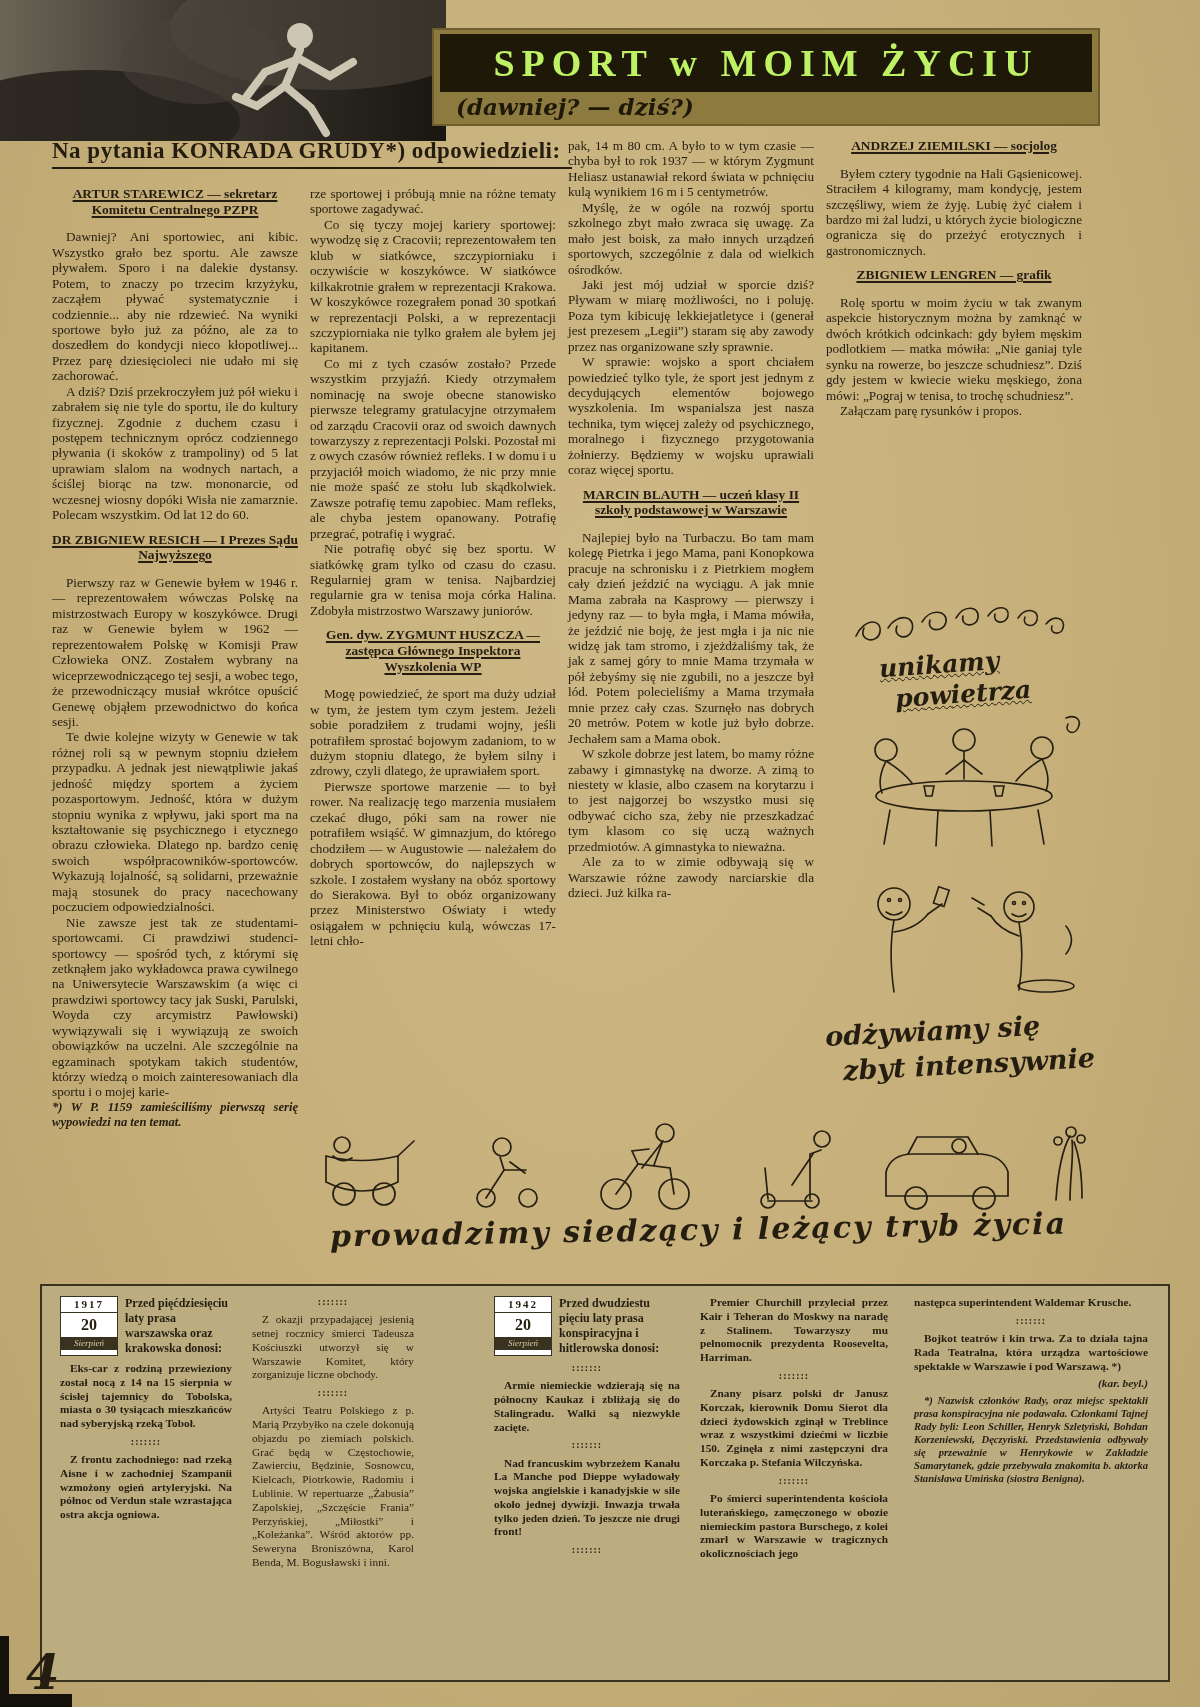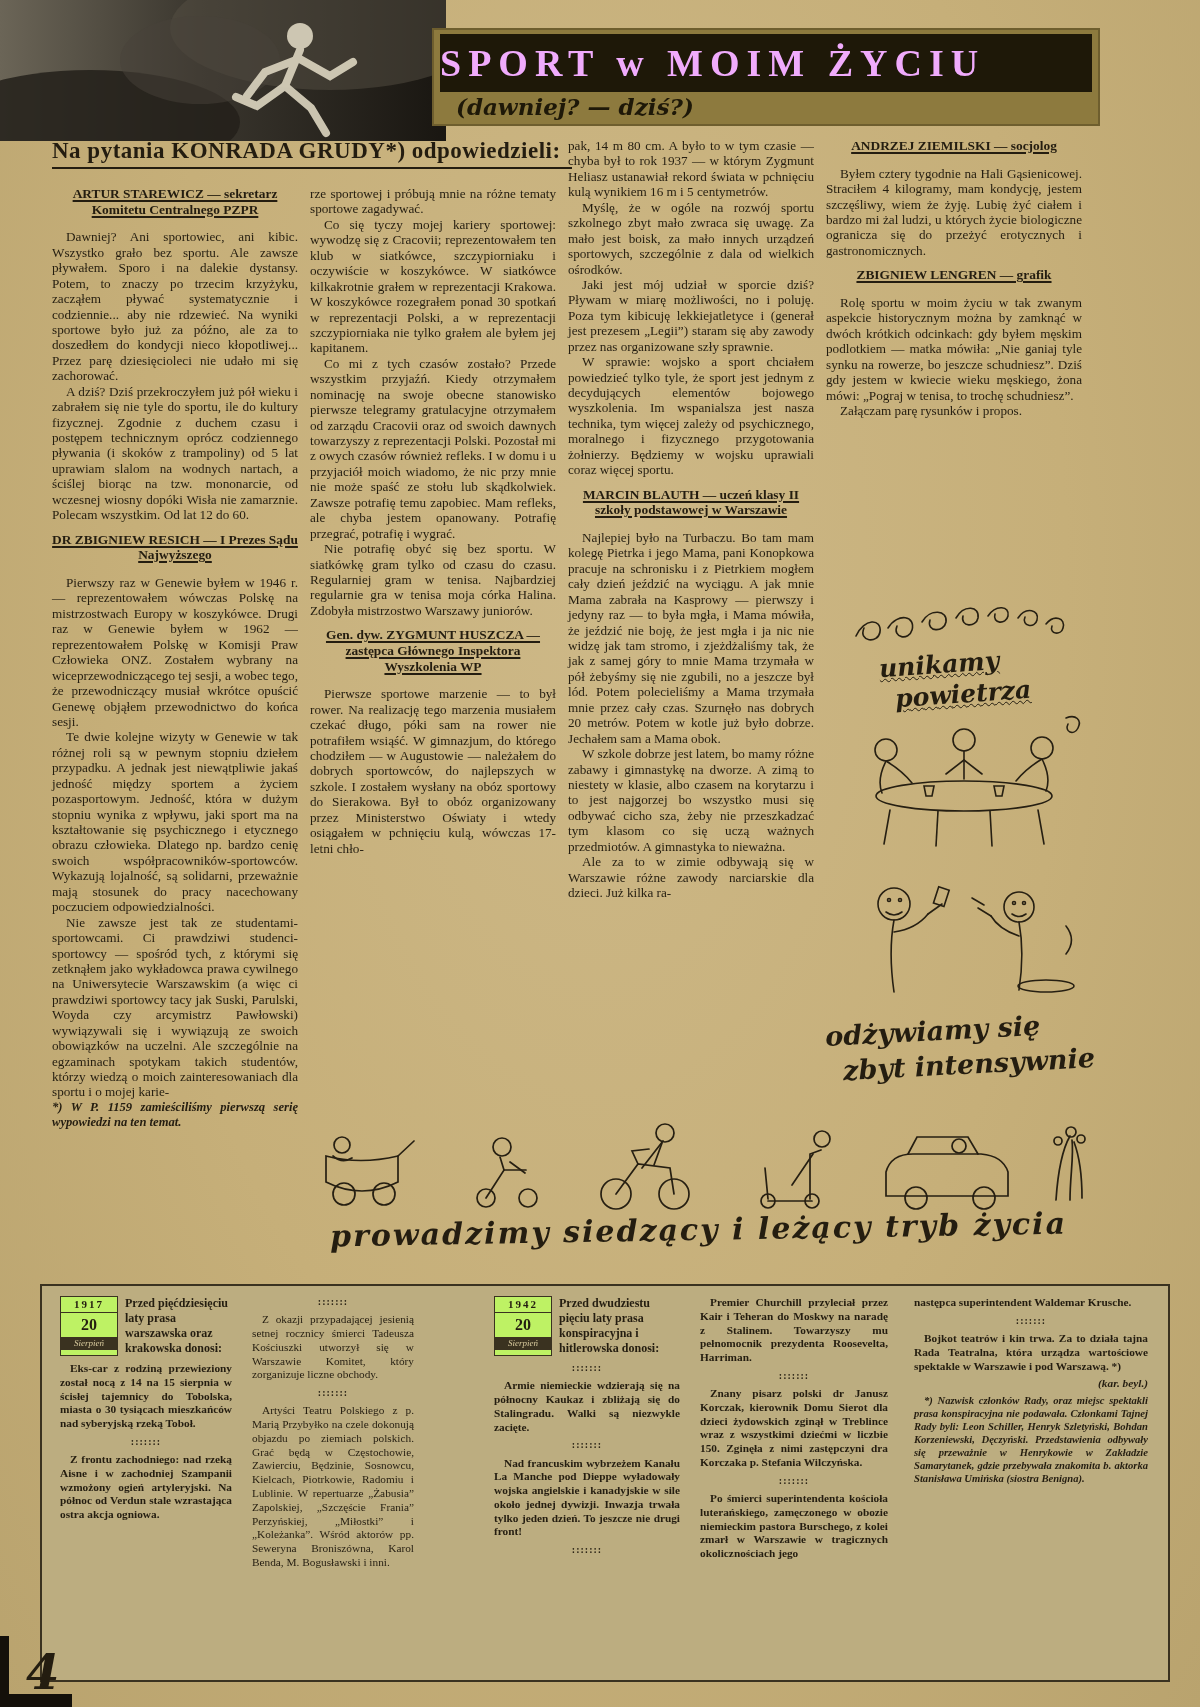--- a/index.html
+++ b/index.html
@@ -8,21 +8,21 @@
     background:radial-gradient(ellipse at 50% 35%, #cdb887 0%, #c6af79 55%, #b9a36e 100%);
     font-family:"Liberation Serif", serif; color:#241d10;
   }
   
   .photo{position:absolute; left:0; top:0; width:446px; height:141px;}
   .photo svg{display:block;}
   
   .banner{position:absolute; left:432px; top:28px; width:668px; height:98px;
     background:#8d7a3e; box-shadow:0 0 0 2px #6e5e2e inset; padding:0;}
   .banner-title{
-    margin:6px 8px 0 8px; background:#1e1808; color:#f0abfc; 
+    margin:6px 8px 0 8px; background:#1e1808; color:#bef264; text-align:center;
     font-family:"Liberation Serif", serif; font-weight:bold; font-size:38px;
     letter-spacing:7px; line-height:58px; height:58px; white-space:nowrap;
   }
   .banner-sub{
     margin:2px 0 0 24px; color:#1e1808; font-size:23px; line-height:26px;
   }
   .hand{font-family:"DejaVu Serif", serif; font-style:italic; font-weight:bold;}
   
   .intro{
     position:absolute; left:52px; top:138px; width:520px;
@@ -62,21 +62,21 @@
     position:absolute; left:40px; top:1284px; width:1126px; height:394px;
     background:#bcad80; border:2px solid #3a3220;
   }
   .arch-col{position:absolute; top:10px; font-size:11.3px; line-height:1.22; text-align:justify;}
   #b1{left:18px;  width:172px;}
   #b2{left:210px; width:162px;}
   #b3{left:452px; width:186px;}
   #b4{left:658px; width:188px;}
   #b5{left:872px; width:234px;}
   .arch-head-row{display:flex; gap:7px; margin-bottom:6px;}
-  .badge{width:56px; flex:0 0 56px; border:1.5px solid #3a3220; text-align:center; background:#bef264;}
+  .badge{width:56px; flex:0 0 56px; border:1.5px solid #3a3220; text-align:center; background:#ffffff;}
   .badge-year{font-size:11px; font-weight:bold; letter-spacing:2px; border-bottom:1px solid #3a3220; padding:1px 0;}
   .badge-day{font-size:16px; font-weight:bold; line-height:24px;}
   .badge-month{font-size:9px; background:#3a3220; color:#d9cb9e; padding:1px 0; font-style:italic;}
   .arch-header{font-weight:bold; font-size:12px; line-height:1.25; text-align:left;}
   .blk-bpara{font-weight:bold; text-indent:10px;}
   .blk-bcont{font-weight:bold; text-indent:0;}
   .blk-apara{text-indent:10px;}
   .blk-sep{text-align:center; font-weight:bold; font-size:10px; letter-spacing:1px; margin:5px 0; text-indent:0;}
   .blk-credit{text-align:right; font-weight:bold; font-style:italic; margin:4px 0;}
   .blk-note{font-style:italic; font-weight:bold; font-size:10.6px; text-indent:10px;}
@@ -131,20 +131,21 @@
       <div class="blk blk-para">Te dwie kolejne wizyty w Genewie w tak różnej roli są w pewnym stopniu dziełem przypadku. A jednak jest niewątpliwie jakaś jedność między sportem a życiem pozasportowym. Jedność, która w dużym stopniu wynika z wpływu, jaki sport ma na kształtowanie się psychicznego i etycznego obrazu człowieka. Dlatego np. bardzo cenię swoich współpracowników-sportowców. Wykazują lojalność, są solidarni, przeważnie mają stosunek do pracy nacechowany poczuciem odpowiedzialności.</div>
       <div class="blk blk-para">Nie zawsze jest tak ze studentami-sportowcami. Ci prawdziwi studenci-sportowcy — spośród tych, z którymi się zetknąłem jako wykładowca prawa cywilnego na Uniwersytecie Warszawskim (a więc ci prawdziwi sportowcy tacy jak Suski, Parulski, Woyda czy arcymistrz Pawłowski) wywiązywali się i wywiązują ze swoich obowiązków na uczelni. Ale szczególnie na egzaminach spotykam takich studentów, którzy wiedzą o moich zainteresowaniach dla sportu i o mojej karie-</div>
       <div class="blk blk-footnote">*) W P. 1159 zamieściliśmy pierwszą serię wypowiedzi na ten temat.</div>
     </div>
   <div class="col" id="col2">
       <div class="blk blk-cont">rze sportowej i próbują mnie na różne tematy sportowe zagadywać.</div>
       <div class="blk blk-para">Co się tyczy mojej kariery sportowej: wywodzę się z Cracovii; reprezentowałem ten klub w siatkówce, szczypiorniaku i oczywiście w koszykówce. W siatkówce kilkakrotnie grałem w reprezentacji Krakowa. W koszykówce rozegrałem ponad 30 spotkań w reprezentacji Polski, a w reprezentacji szczypiorniaka nie tylko grałem ale byłem jej kapitanem.</div>
       <div class="blk blk-para">Co mi z tych czasów zostało? Przede wszystkim przyjaźń. Kiedy otrzymałem nominację na swoje obecne stanowisko pierwsze telegramy gratulacyjne otrzymałem od zarządu Cracovii oraz od swoich dawnych towarzyszy z reprezentacji Polski. Pozostał mi z owych czasów również refleks. I w domu i u przyjaciół moich wiadomo, że nic przy mnie nie może spaść ze stołu lub skądkolwiek. Zawsze potrafię temu zapobiec. Mam refleks, ale chyba jestem opanowany. Potrafię przegrać, potrafię i wygrać.</div>
       <div class="blk blk-para">Nie potrafię obyć się bez sportu. W siatkówkę gram tylko od czasu do czasu. Regularniej gram w tenisa. Najbardziej regularnie gra w tenisa moja córka Halina. Zdobyła mistrzostwo Warszawy juniorów.</div>
       <div class="blk blk-heading">Gen. dyw. ZYGMUNT HUSZCZA — zastępca Głównego Inspektora Wyszkolenia WP</div>
+      <div class="blk blk-para">Mogę powiedzieć, że sport ma duży udział w tym, że jestem tym czym jestem. Jeżeli sobie poradziłem z trudami wojny, jeśli potrafiłem sprostać bojowym zadaniom, to w dużym stopniu dlatego, że byłem silny i zdrowy, czyli dlatego, że uprawiałem sport.</div>
       <div class="blk blk-para">Pierwsze sportowe marzenie — to był rower. Na realizację tego marzenia musiałem czekać długo, póki sam na rower nie potrafiłem wsiąść. W gimnazjum, do którego chodziłem — w Augustowie — należałem do dobrych sportowców, do najlepszych w szkole. I zostałem wysłany na obóz sportowy do Sierakowa. Był to obóz organizowany przez Ministerstwo Oświaty i wtedy osiągałem w pchnięciu kulą, wówczas 17-letni chło-</div>
     </div>
   <div class="col" id="col3">
       <div class="blk blk-cont">pak, 14 m 80 cm. A było to w tym czasie — chyba był to rok 1937 — w którym Zygmunt Heliasz ustanawiał rekord świata w pchnięciu kulą wynikiem 16 m i 5 centymetrów.</div>
       <div class="blk blk-para">Myślę, że w ogóle na rozwój sportu szkolnego zbyt mało zwraca się uwagę. Za mało jest boisk, za mało innych urządzeń sportowych, szczególnie z dala od wielkich ośrodków.</div>
       <div class="blk blk-para">Jaki jest mój udział w sporcie dziś? Pływam w miarę możliwości, no i poluję. Poza tym kibicuję lekkiejatletyce i (generał jest prezesem „Legii”) staram się aby zawody przez nas organizowane szły sprawnie.</div>
       <div class="blk blk-para">W sprawie: wojsko a sport chciałem powiedzieć tylko tyle, że sport jest jednym z decydujących elementów bojowego wyszkolenia. Im wspanialsza jest nasza technika, tym więcej zależy od psychicznego, moralnego i fizycznego przygotowania żołnierzy. Będziemy w wojsku uprawiali coraz więcej sportu.</div>
       <div class="blk blk-heading">MARCIN BLAUTH — uczeń klasy II szkoły podstawowej w Warszawie</div>
       <div class="blk blk-para">Najlepiej było na Turbaczu. Bo tam mam kolegę Pietrka i jego Mama, pani Konopkowa pracuje na schronisku i z Pietrkiem mogłem cały dzień jeździć na wyciągu. A jak mnie Mama zabrała na Kasprowy — pierwszy i jedyny raz — to była mgła, i Mama mówiła, że jeździć nie boję, że jest mgła i ja nic nie widzę jak tam stromo, i zjeżdżaliśmy tak, że jak z samej góry to mnie Mama trzymała w pół żebyśmy się nie zgubili, no a jeszcze był lód. Potem polecieliśmy a Mama trzymała mnie przez cały czas. Szurnęło nas dobrych 20 metrów. Potem w kotle już było dobrze. Jechałem sam a Mama obok.</div>
       <div class="blk blk-para">W szkole dobrze jest latem, bo mamy różne zabawy i gimnastykę na dworze. A zimą to niestety w klasie, albo czasem na korytarzu i to jest najgorzej bo wszystko musi się odbywać cicho sza, żeby nie przeszkadzać tym klasom co się uczą ważnych przedmiotów. A gimnastyka to nieważna.</div>

